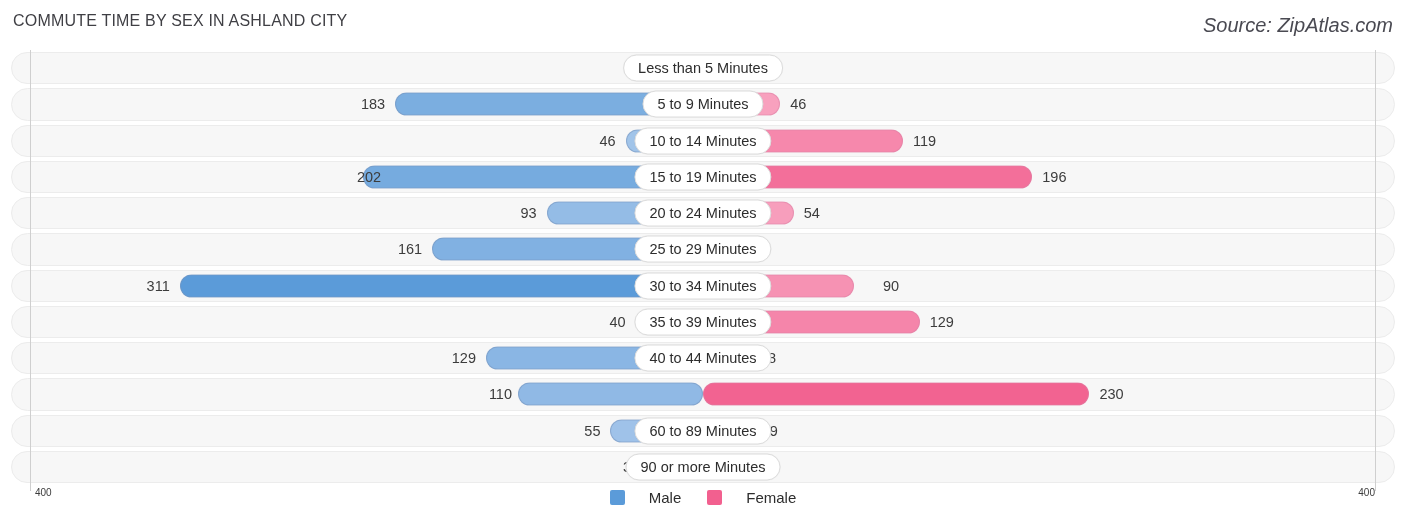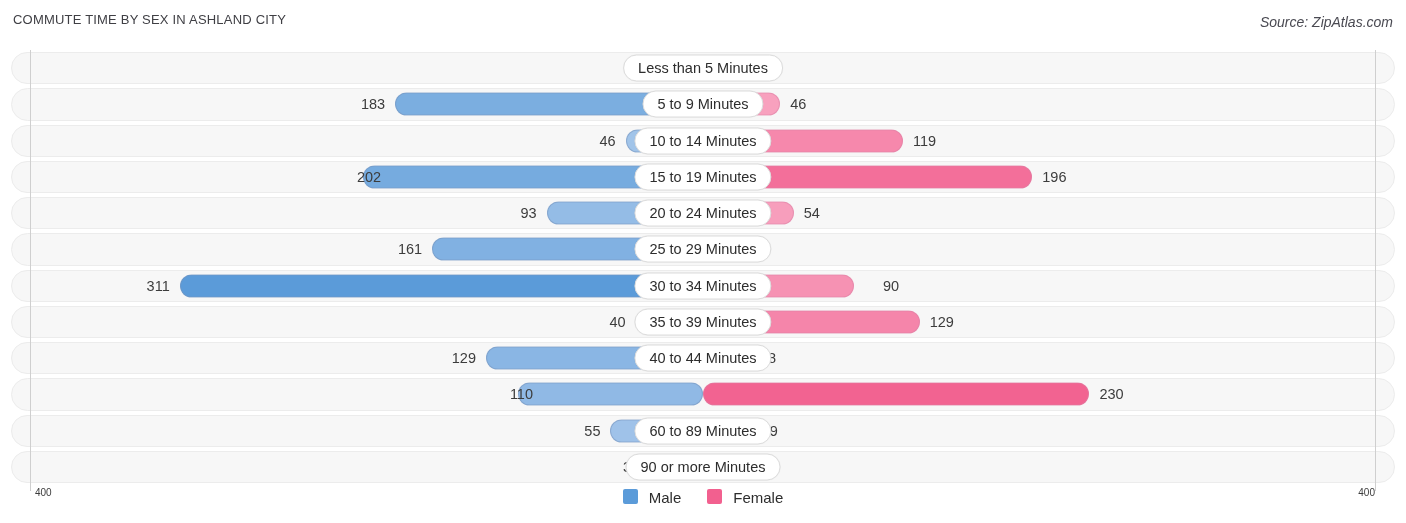--- a/index.html
+++ b/index.html
@@ -19,30 +19,30 @@
   }
   
   .header {
     position: absolute;
     top: 0; left: 0; right: 0;
     height: 46px;
   }
   .chart-title {
     position: absolute;
     left: 13px; top: 12px;
-    font-size: 13px;
+    font-size: 16px;
     letter-spacing: 0.2px;
     color: #3f3f44;
     font-weight: 400;
     white-space: nowrap;
   }
   .chart-source {
     position: absolute;
     right: 13px; top: 14px;
-    font-size: 14px;
+    font-size: 20px;
     font-style: italic;
     color: #4a4a52;
     white-space: nowrap;
   }
   
   .plot {
     position: absolute;
     left: 0; top: 50px;
     width: 1406px;
     height: 435px;
@@ -130,21 +130,22 @@
     position: absolute;
     left: 0; right: 0;
     top: 2px;
     display: flex;
     justify-content: center;
     align-items: center;
     gap: 26px;
   }
   .legend-item {
     display: flex;
-    gap: 11px;
+    align-items: center;
+    gap: 24px;
     font-size: 15px;
     color: #2d2d2d;
   }
   .swatch {
     width: 15px; height: 15px;
     border-radius: 2px;
     display: inline-block;
   }
 </style>
 </head>
@@ -249,21 +250,21 @@
             <div class="val" style="left: 475.957px; transform: translate(-100%, -50%);">129</div>
             <div class="val" style="left: 760.04px;">28</div>
           </div>
           <div class="cat-pill">40 to 44 Minutes</div>
         </div>
         <div class="row">
           <div class="track"></div>
           <div class="bars">
             <div class="bar male" title="Male: 110" style="left: 517.925px; width: 185.075px; background: rgb(144, 185, 229);"></div>
             <div class="bar female" title="Female: 230" style="left: 703px; width: 386.4px; background: rgb(242, 99, 145);"></div>
-            <div class="val" style="left: 533px; transform: translate(-100%, -50%);">110</div>
+            <div class="val" style="left: 512px; transform: translate(-100%, -50%);">110</div>
             <div class="val" style="left: 1099.4px;">230</div>
           </div>
         </div>
         <div class="row">
           <div class="track"></div>
           <div class="bars">
             <div class="bar male" title="Male: 55" style="left: 610.462px; width: 92.5375px; background: rgb(159, 194, 233);"></div>
             <div class="bar female" title="Female: 29" style="left: 703px; width: 48.72px; background: rgb(248, 166, 194);"></div>
             <div class="val" style="left: 600.462px; transform: translate(-100%, -50%);">55</div>
             <div class="val" style="left: 761.72px;">29</div>

